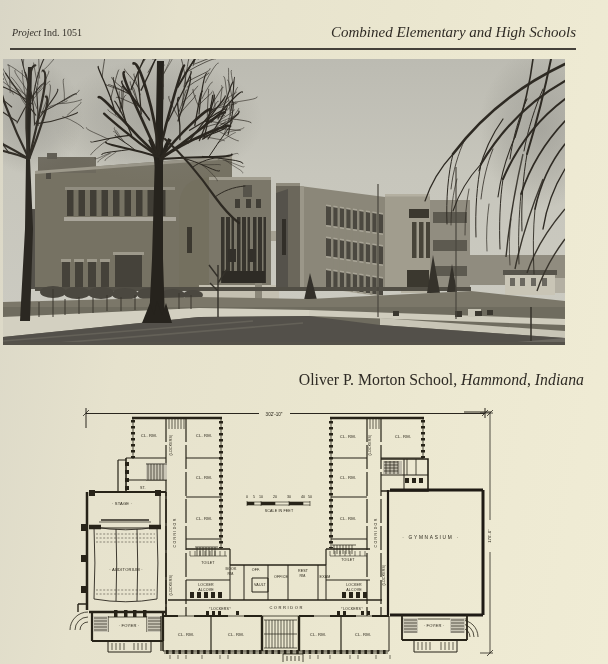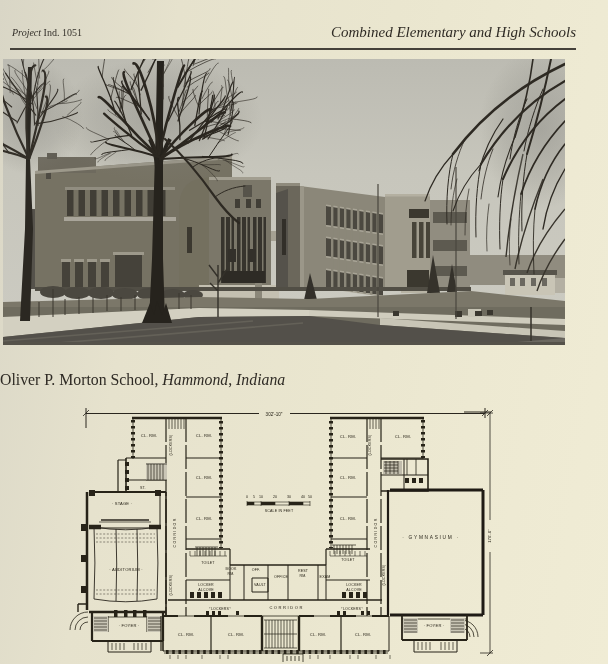--- a/index.html
+++ b/index.html
@@ -3,21 +3,21 @@
 <meta charset="utf-8">
 <style>
   html,body{margin:0;padding:0;}
   body{width:608px;height:664px;position:relative;overflow:hidden;
     background:linear-gradient(100deg,#d9d6c6 0%,#e6e2cd 25%,#eae6cf 55%,#ede9d2 75%,#f0ecd5 100%);
     font-family:"Liberation Serif", serif;}
   .hdrL{position:absolute;left:12px;top:27px;font-size:10px;color:#34302a;}
   .hdrL i{}
   .hdrR{position:absolute;right:32px;top:24px;font-size:15px;font-style:italic;color:#2f2b25;}
   .rule{position:absolute;left:10px;top:48px;width:566px;height:2px;background:#45413a;}
-  .cap{position:absolute;left:0;top:371px;width:584px;text-align:left;font-size:15.8px;color:#2e2a24;}
+  .cap{position:absolute;left:0;top:371px;width:584px;text-align:right;font-size:15.8px;color:#2e2a24;}
   .cap i{font-style:italic;}
   svg text{font-family:"Liberation Sans",sans-serif;fill:#272318;}
   .t{font-size:4.1px;letter-spacing:.2px;}
   .t2{font-size:3.6px;letter-spacing:.15px;}
 </style>
 </head>
 <body>
 
 <div class="hdrL"><i>Project</i> Ind. 1051</div>
 

